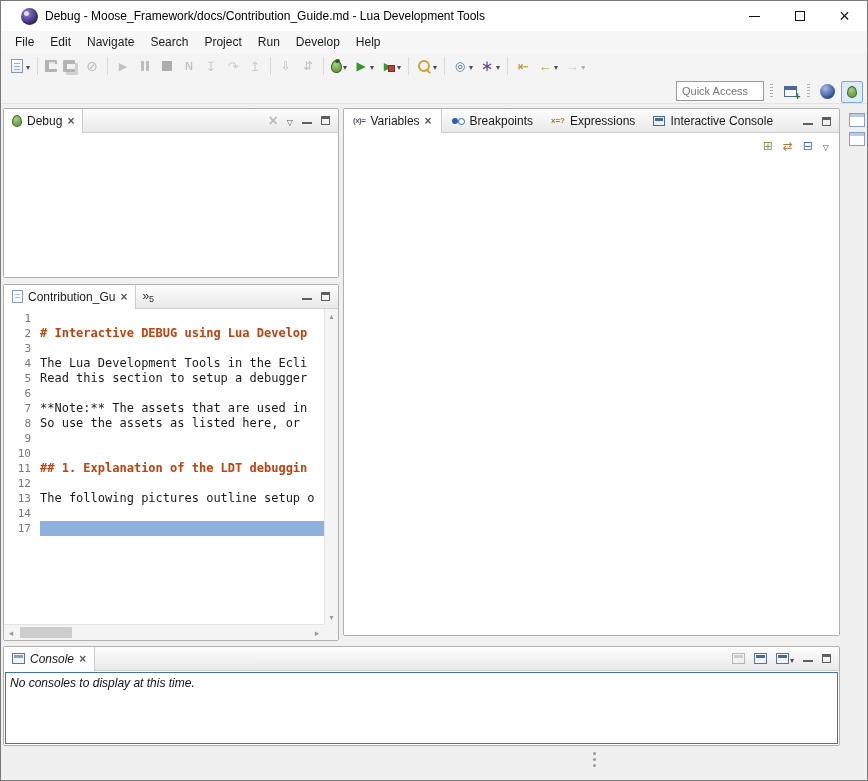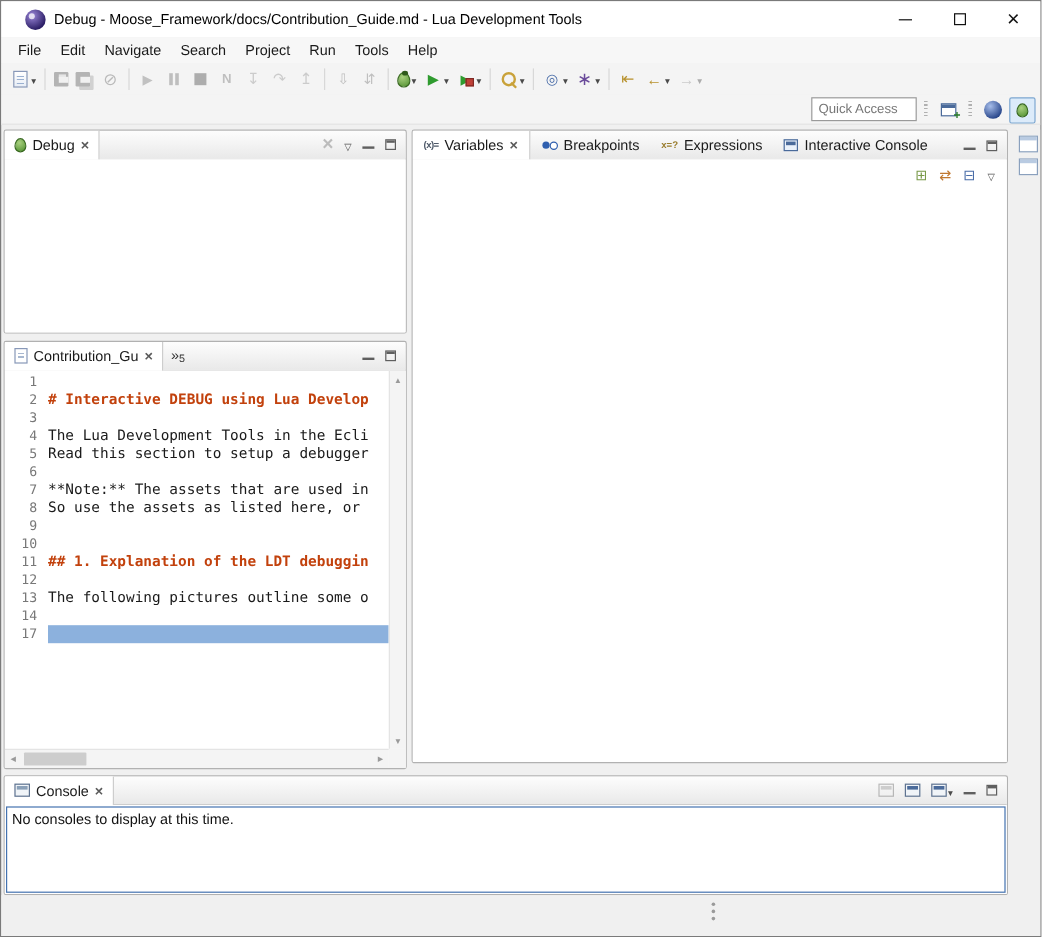--- a/index.html
+++ b/index.html
@@ -88,21 +88,21 @@
   .ht-bigx::before { content:"×"; font-size:16px; font-weight:bold; color:#bcbcbc; line-height:1; }
   .ht-menu::before { content:"▽"; font-size:8px; color:#555; }
   .ht-min { width:10px; height:9px; position:relative; }
   .ht-min::after { content:""; position:absolute; left:0; right:0; bottom:1px; height:2px; background:#5f5f5f; }
   .ht-max { width:9px; height:9px; border:1px solid #5f5f5f; position:relative; }
   .ht-max::before { content:""; position:absolute; top:0; left:0; right:0; height:2px; background:#5f5f5f; }
 
   .panel-debug  { left:2px; top:107px; width:336px; height:170px; }
   .panel-editor { left:2px; top:283px; width:336px; height:357px; }
   .panel-vars   { left:342px; top:107px; width:497px; height:528px; }
-  .panel-console{ left:2px; top:645px; width:837px; height:100px; }
+  .panel-console{ left:2px; top:645px; width:837px; height:100px;font-style:italic; }
 
   .panel-body { position:absolute; top:24px; left:0; right:0; bottom:0; background:#fff; }
 
   
   .bug-mini { width:10px; height:12px; border-radius:50%/58% 58% 42% 42%; border:1px solid #3a6a22;
     background:radial-gradient(circle at 38% 30%, #a9d07f, #4f8f2f); position:relative; flex:none; }
   .file-icon { width:11px; height:13px; border:1px solid #8898b8; background:#fff; position:relative; flex:none; }
   .file-icon::after { content:""; position:absolute; left:2px; top:3px; right:2px; height:6px;
     background:repeating-linear-gradient(to bottom,#a8b8d0 0 1px, transparent 1px 3px); }
   .monitor-icon { width:13px; height:11px; border:1px solid #5f7390; background:#f0f4f8; position:relative; flex:none; }
@@ -183,21 +183,21 @@
     </div>
   </div>
 
   <div class="menubar">
       <span class="menu-item">File</span>
       <span class="menu-item">Edit</span>
       <span class="menu-item">Navigate</span>
       <span class="menu-item">Search</span>
       <span class="menu-item">Project</span>
       <span class="menu-item">Run</span>
-      <span class="menu-item">Tools</span>
+      <span class="menu-item">Develop</span>
       <span class="menu-item">Help</span>
     </div>
 
   <div class="toolbar">
       <span class="tb-btn">
         <span class="ic ic-page"></span>
         <span class="dd"></span>
       </span>
       <span class="tb-sep"></span>
       <span class="tb-btn disabled">
@@ -370,21 +370,21 @@
           <div class="code-line"><span class="ln">3</span><span class="ct"></span></div>
           <div class="code-line"><span class="ln">4</span><span class="ct">The Lua Development Tools in the Ecli</span></div>
           <div class="code-line"><span class="ln">5</span><span class="ct">Read this section to setup a debugger</span></div>
           <div class="code-line"><span class="ln">6</span><span class="ct"></span></div>
           <div class="code-line em"><span class="ln">7</span><span class="ct">**Note:** The assets that are used in</span></div>
           <div class="code-line"><span class="ln">8</span><span class="ct">So use the assets as listed here, or</span></div>
           <div class="code-line"><span class="ln">9</span><span class="ct"></span></div>
           <div class="code-line"><span class="ln">10</span><span class="ct"></span></div>
           <div class="code-line heading"><span class="ln">11</span><span class="ct">## 1. Explanation of the LDT debuggin</span></div>
           <div class="code-line"><span class="ln">12</span><span class="ct"></span></div>
-          <div class="code-line"><span class="ln">13</span><span class="ct">The following pictures outline some o</span></div>
+          <div class="code-line"><span class="ln">13</span><span class="ct">The following pictures outline setup o</span></div>
           <div class="code-line"><span class="ln">14</span><span class="ct"></span></div>
           <div class="code-line selected"><span class="ln">17</span><span class="ct"></span></div>
         </div>
       <div class="vscroll">
         <span class="vs-up"></span>
         <span class="vs-down"></span>
       </div>
       <div class="hscroll">
         <span class="hs-left"></span>
         <span class="hs-thumb"></span>

